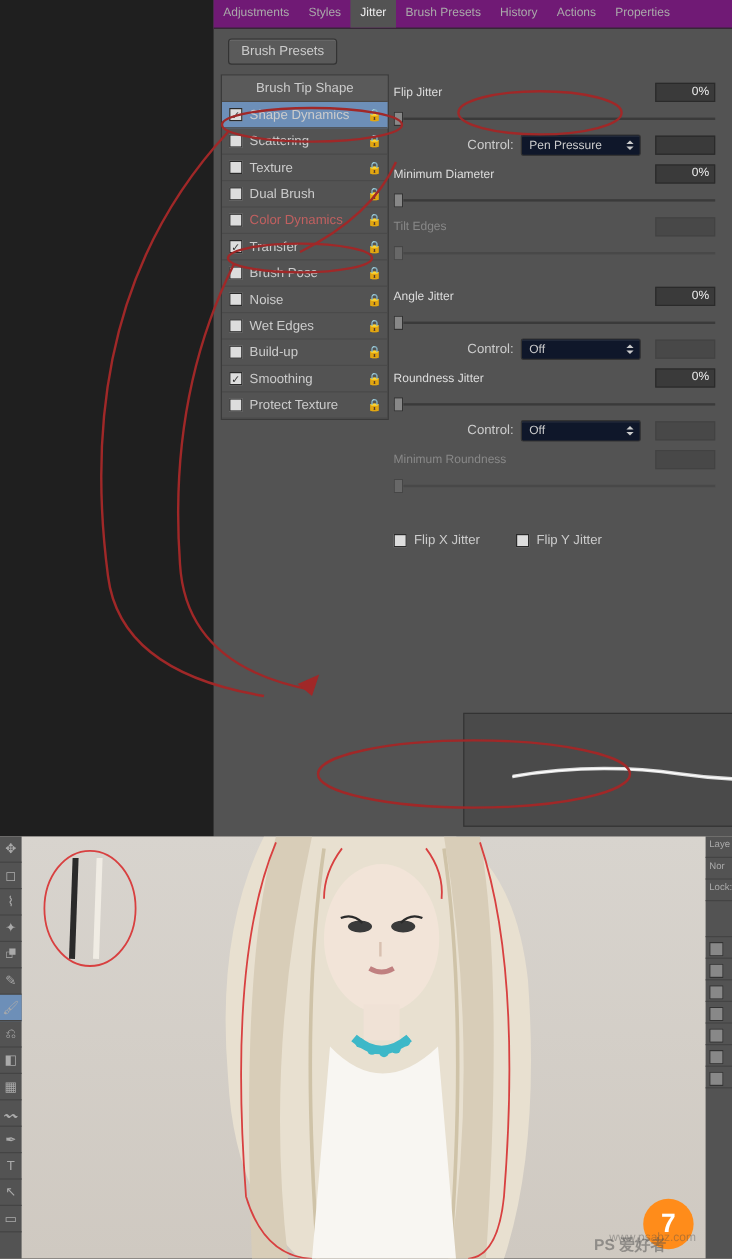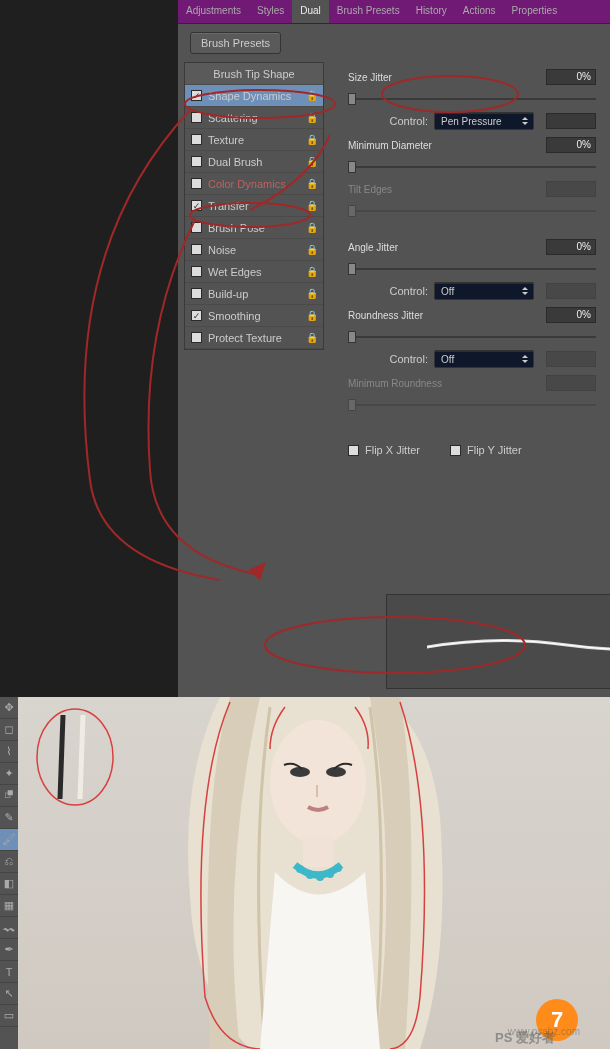--- a/index.html
+++ b/index.html
@@ -3,21 +3,21 @@
 <meta charset="utf-8">
 <style>
 *{margin:0;padding:0;box-sizing:border-box;font-family:Tahoma,Arial,sans-serif;font-size:11px;color:#ccc;user-select:none}
 body{width:610px;height:1049px;background:#2a2a2a;overflow:hidden;position:relative}
 .canvas-dark{position:absolute;left:0;top:0;width:178px;height:697px;background:#1f1f1f}
 .panel{position:absolute;left:178px;top:0;width:432px;height:697px;background:#535353}
 .tabs{display:flex;background:#701a75;height:24px;border-bottom:1px solid #2a2a2a}
 .tab{padding:5px 8px;color:#aaa;font-size:10px;cursor:pointer}
 .tab.active{background:#535353;color:#eee}
 .topbtn{display:inline-block;background:#5a5a5a;border:1px solid #333;border-radius:3px;padding:4px 10px;margin:8px 0 8px 12px;box-shadow:inset 0 1px 0 rgba(255,255,255,0.1)}
-.body{display:flex;gap:24px;padding:0 6px}
+.body{display:flex;gap:4px;padding:0 6px}
 .left{width:140px}
 .right{flex:1;padding-right:8px}
 .list{border:1px solid #3a3a3a;background:#535353}
 .li{display:flex;align-items:center;height:22px;padding:0 6px;border-bottom:1px solid #4a4a4a;position:relative;font-size:10px}
 .li:first-child{justify-content:center;background:#5a5a5a}
 .li.sel{background:#6d8fb8;color:#fff}
 .cb{width:11px;height:11px;border:1px solid #2a2a2a;background:#ddd;margin-right:6px;display:flex;align-items:center;justify-content:center;font-size:9px;color:#333}
 .lock{position:absolute;right:4px;font-size:10px;color:#888}
 .lock.r{color:#c06060}
 .ctrl-row{display:flex;align-items:center;margin:6px 0;height:18px}
@@ -48,21 +48,21 @@
 </style>
 </head>
 <body>
 
 <div class="canvas-dark"></div>
 
 <div class="panel">
   <div class="tabs">
     <div class="tab">Adjustments</div>
     <div class="tab">Styles</div>
-    <div class="tab active">Dual</div>
+    <div class="tab active">Jitter</div>
     <div class="tab">Brush Presets</div>
     <div class="tab">History</div>
     <div class="tab">Actions</div>
     <div class="tab">Properties</div>
   </div>
 
   <div style="display:flex">
     <div class="topbtn">Brush Presets</div>
   </div>
 
@@ -130,21 +130,21 @@
         <div class="li">
             <span class="cb"></span>
             <span>Protect Texture</span>
             <span class="lock">🔒</span>
           </div>
       </div>
     </div>
 
     <div class="right">
       <div class="ctrl-row">
-          <span class="lbl">Size Jitter</span>
+          <span class="lbl">Flip Jitter</span>
           <span class="numbox">0%</span>
         </div>
       <div class="slider">
           <div class="thumb"></div>
         </div>
 
       <div class="ctrl-row" style="justify-content:flex-end;gap:6px">
           <span>Control:</span>
           <div class="dd">Pen Pressure</div>
           <div class="smbox"></div>
@@ -287,17 +287,44 @@
     <path d="M165,10 Q150,30 150,52" stroke="#d84040" stroke-width="1.5" fill="none"></path>
     <path d="M235,10 Q250,30 248,52" stroke="#d84040" stroke-width="1.5" fill="none"></path>
   </svg>
 
   <svg style="position:absolute;left:35px;top:10px;width:80px;height:110px">
     <ellipse cx="40" cy="50" rx="38" ry="48" stroke="#d84040" stroke-width="1.5" fill="none"></ellipse>
     <line x1="28" y1="8" x2="25" y2="92" stroke="#2a2a2a" stroke-width="5"></line>
     <line x1="48" y1="8" x2="45" y2="92" stroke="#f0ece4" stroke-width="5"></line>
   </svg>
 
+  <div class="rpanel">
+    <div class="rp-row">Laye</div>
+    <div class="rp-row">Nor</div>
+    <div class="rp-row">Lock:</div>
+    <div class="rp-row" style="height:30px"></div>
+    <div class="rp-row">
+        <div class="eye"></div>
+      </div>
+    <div class="rp-row">
+        <div class="eye"></div>
+      </div>
+    <div class="rp-row">
+        <div class="eye"></div>
+      </div>
+    <div class="rp-row">
+        <div class="eye"></div>
+      </div>
+    <div class="rp-row">
+        <div class="eye"></div>
+      </div>
+    <div class="rp-row">
+        <div class="eye"></div>
+      </div>
+    <div class="rp-row">
+        <div class="eye"></div>
+      </div>
+  </div>
 
   <div class="badge">7</div>
   <div class="wm">PS 爱好者</div>
   <div class="wmurl">www.psahz.com</div>
 </div>
 
 </body></html>

